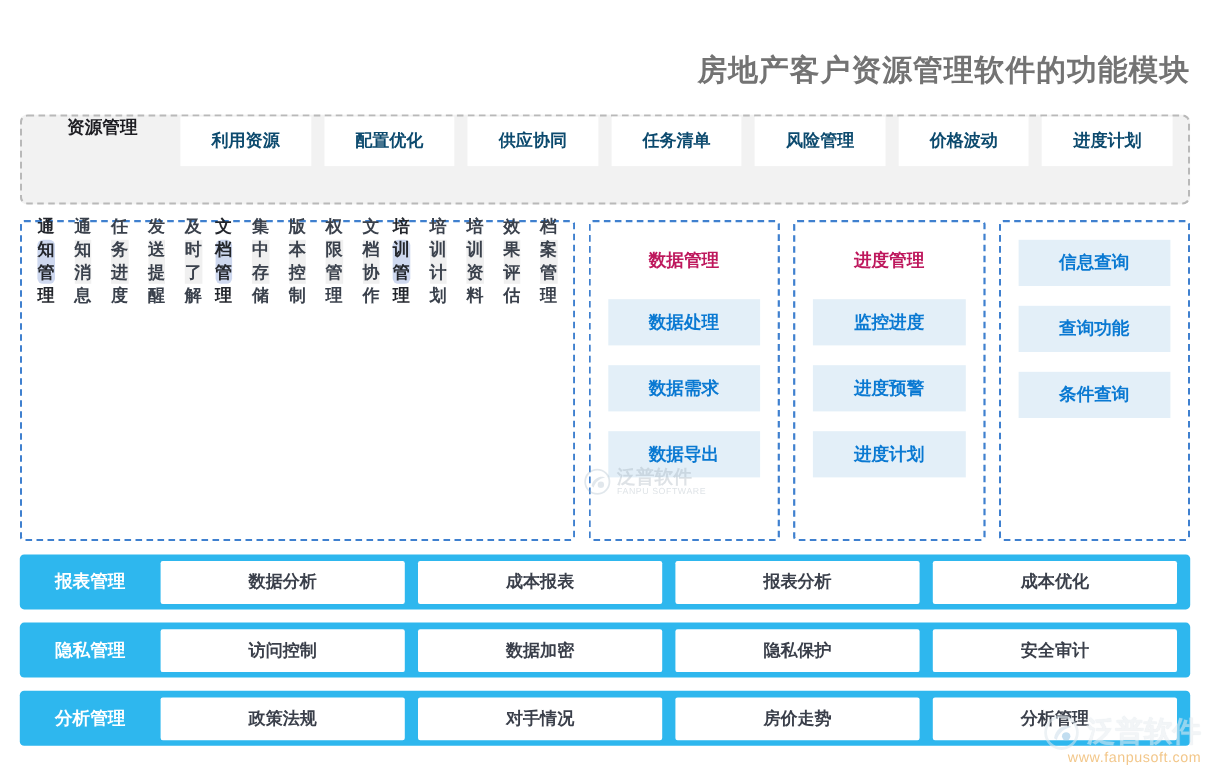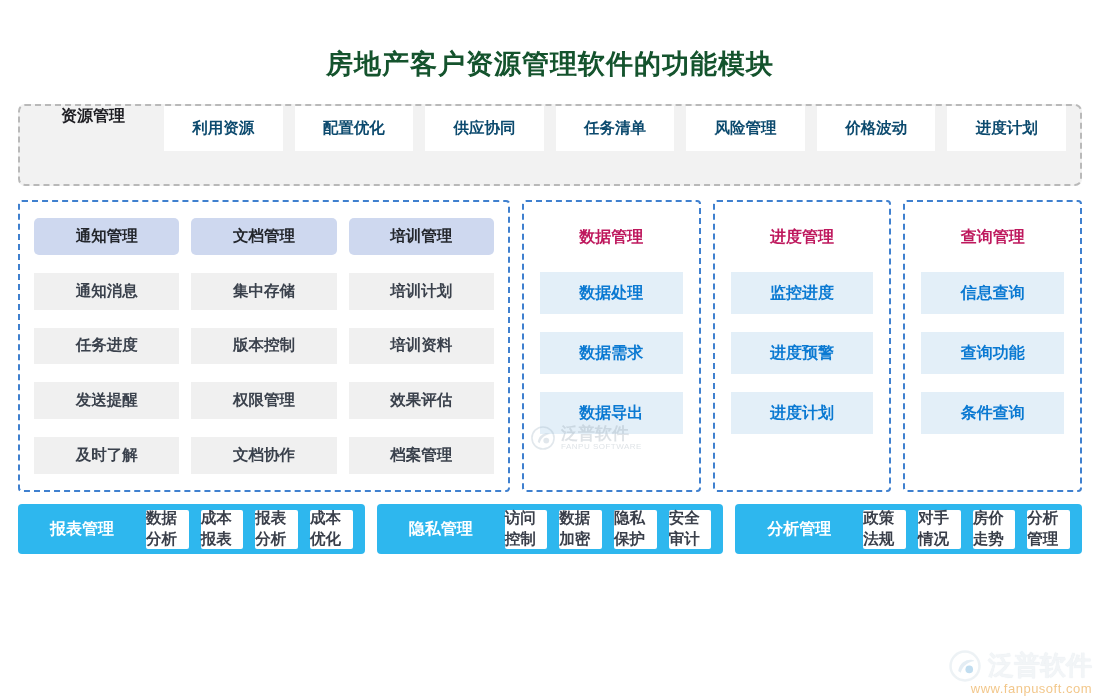--- a/index.html
+++ b/index.html
@@ -6,24 +6,24 @@
   html, body {
     width: 1100px; height: 700px;
     background: #ffffff;
     font-family: "Liberation Sans", "DejaVu Sans", sans-serif;
     overflow: hidden;
   }
   .page { position: relative; width: 1100px; height: 700px; padding: 0 18px; }
 
   
   .title {
-    text-align: center;
+    text-align: right;
     font-size: 27px;
     font-weight: bold;
-    color: #14532d;
+    color: #737373;
     letter-spacing: 1px;
     padding-top: 44px;
     padding-bottom: 0;
     height: 104px;
     line-height: 40px;
   }
 
   
   .top-strip {
     background: #f2f2f2;
@@ -64,21 +64,21 @@
   .panel {
     border: 2px dashed #3f80cf;
     border-radius: 4px;
     background: #ffffff;
     position: relative;
   }
   .panel.wide { flex: 0 0 492px; padding: 16px 14px; }
   .panel.narrow { flex: 1 1 0; padding: 16px 16px; }
 
   .tri-cols { display: flex; gap: 12px; height: 100%; }
-  .tri-col { flex: 1 1 0; display: flex; flex-direction: column; gap: 18px; }
+  .tri-col { flex: 1 1 0; display: flex; flex-direction: row; gap: 18px; }
   .tri-col .hdr {
     height: 40px;
     background: #ced8ef;
     border-radius: 5px;
     display: flex; align-items: center; justify-content: center;
     font-size: 15.5px; font-weight: bold; color: #23262c;
   }
   .tri-col .cell {
     height: 40px;
     background: #f0f0f0;
@@ -94,21 +94,21 @@
   }
   .narrow .cell {
     height: 42px;
     background: #e3eff8;
     display: flex; align-items: center; justify-content: center;
     font-size: 16px; font-weight: bold; color: #0a79d2;
     margin-bottom: 18px;
   }
 
   
-  .bars { margin-top: 12px; display: flex; flex-direction: row; gap: 12px; }
+  .bars { margin-top: 12px; display: flex; flex-direction: column; gap: 12px; }
   .bar {
     background: #2eb7ee;
     border-radius: 4px;
     height: 50px;
     display: flex;
     align-items: center;
     padding: 0 12px;
     gap: 12px;
   }
   .bar .lead {
@@ -195,21 +195,20 @@
     </div>
 
     <div class="panel narrow">
       <div class="hdr">进度管理</div>
       <div class="cell">监控进度</div>
       <div class="cell">进度预警</div>
       <div class="cell">进度计划</div>
     </div>
 
     <div class="panel narrow">
-      <div class="hdr">查询管理</div>
       <div class="cell">信息查询</div>
       <div class="cell">查询功能</div>
       <div class="cell">条件查询</div>
     </div>
 
   </div>
 
   <div class="bars">
 
     <div class="bar">

